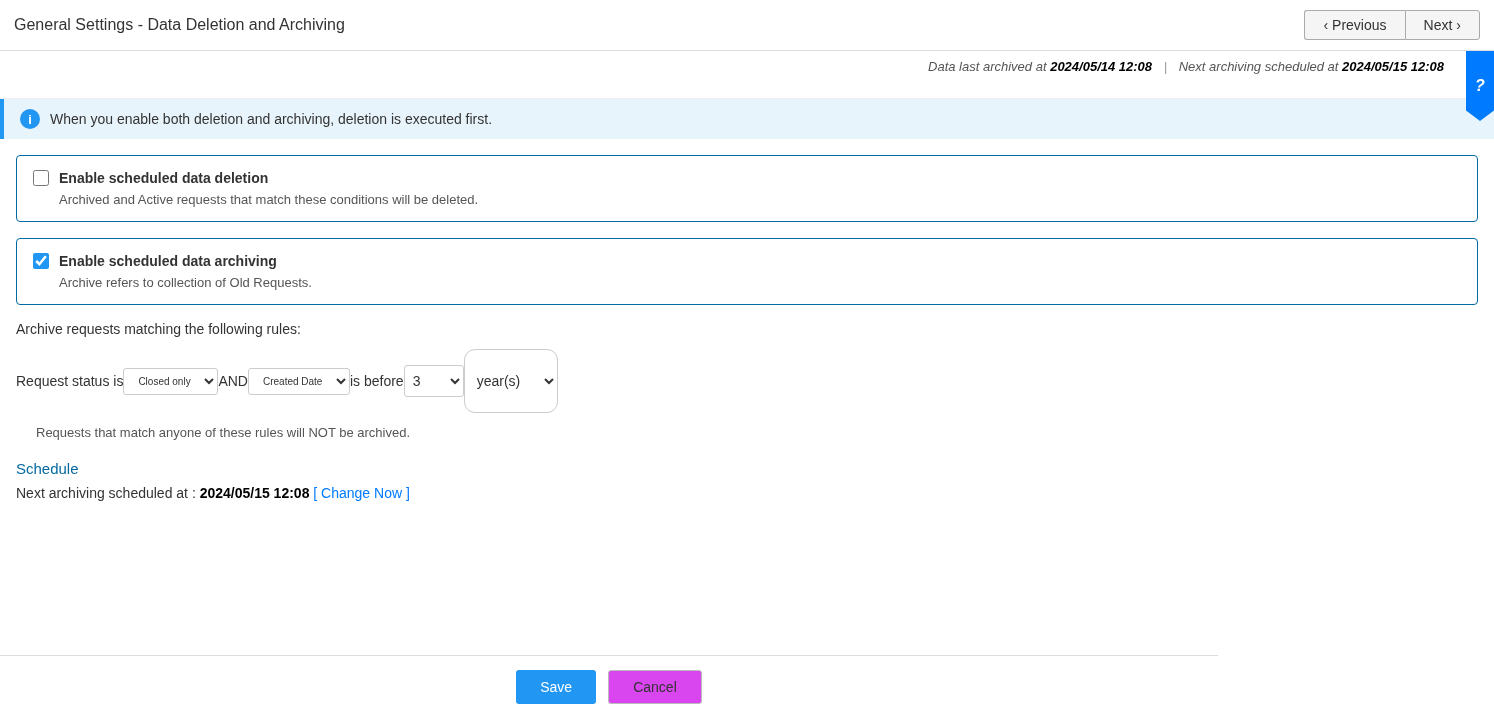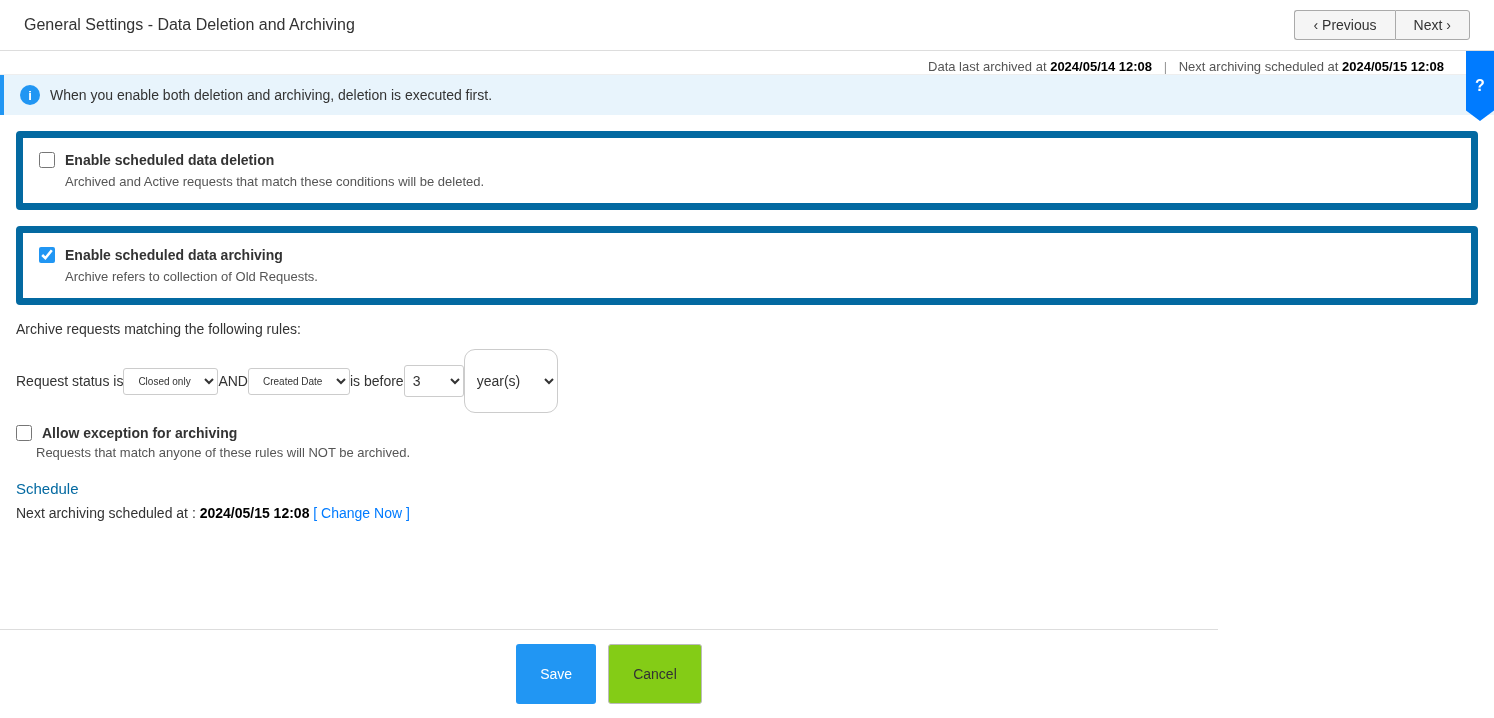--- a/index.html
+++ b/index.html
@@ -10,21 +10,21 @@
       background: #fff;
       width: 1494px;
       min-height: 718px;
     }
 
     
     .header {
       display: flex;
       align-items: center;
       justify-content: space-between;
-      padding: 10px 24px;
+      padding: 10px 14px;
       border-bottom: 1px solid #ddd;
       background: #fff;
     }
     .header-title {
       font-size: 16px;
       color: #333;
     }
     .header-nav {
       display: flex;
       gap: 0;
@@ -39,25 +39,26 @@
       display: flex;
       align-items: center;
       gap: 4px;
     }
     .nav-btn-prev { border-right: none; border-radius: 3px 0 0 3px; }
     .nav-btn-next { border-radius: 0 3px 3px 0; }
 
     
     .archive-status {
       text-align: right;
-      padding: 8px 50px 0 16px;
+      padding: 8px 50px 24px 16px;
       font-size: 13px;
       color: #555;
       border-bottom: 1px solid #eee;
       position: relative;
+      font-style: italic;
     }
     .archive-status strong { color: #000; }
 
     
     .help-badge {
       position: absolute;
       right: 0;
       top: 0;
       background: #007bff;
       color: #fff;
@@ -93,21 +94,21 @@
       display: flex;
       align-items: center;
       justify-content: center;
       font-weight: bold;
       font-size: 13px;
       flex-shrink: 0;
     }
 
     
     .section {
-      border: 7px solid #0369a1;
+      border: 1px solid #0369a1;
       border-radius: 4px;
       margin: 16px 16px;
       padding: 14px 16px;
       background: #fff;
     }
     .section-header {
       display: flex;
       align-items: center;
       gap: 10px;
       margin-bottom: 6px;
@@ -241,24 +242,24 @@
     .btn-save {
       background: #2196f3;
       color: #fff;
       border: none;
       padding: 8px 24px;
       font-size: 14px;
       border-radius: 3px;
       cursor: pointer;
     }
     .btn-cancel {
-      background: #84cc16;
+      background: #d946ef;
       color: #333;
       border: 1px solid #bbb;
-      padding: 21px 24px;
+      padding: 8px 24px;
       font-size: 14px;
       border-radius: 3px;
       cursor: pointer;
     }
 
     .divider {
       display: inline-block;
       margin: 0 8px;
       color: #999;
     }
@@ -338,24 +339,20 @@
     </select>
     <select class="rules-unit-select">
       <option value="years">year(s)</option>
       <option value="months">month(s)</option>
       <option value="days">day(s)</option>
     </select>
   </div>
 </div>
 
 <div class="exception-section">
-  <div class="exception-header">
-    <input type="checkbox" style="">
-    <span class="exception-title">Allow exception for archiving</span>
-  </div>
   <div class="exception-desc">Requests that match anyone of these rules will NOT be archived.</div>
 </div>
 
 <div class="schedule-section">
   <div class="schedule-title">Schedule</div>
   <div class="schedule-row">
     <span>Next archiving scheduled at :</span>
     <strong>2024/05/15 12:08</strong>
     <a class="change-now-link">[ Change Now ]</a>
   </div>

